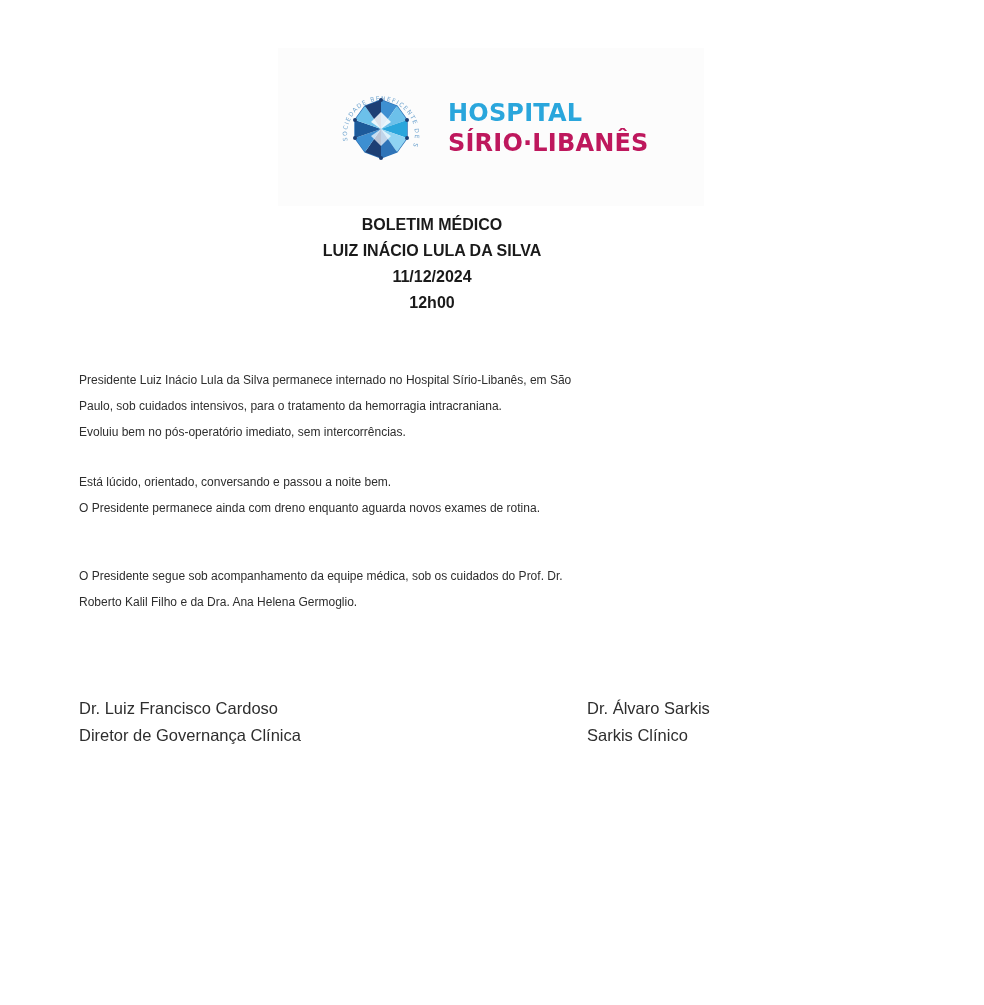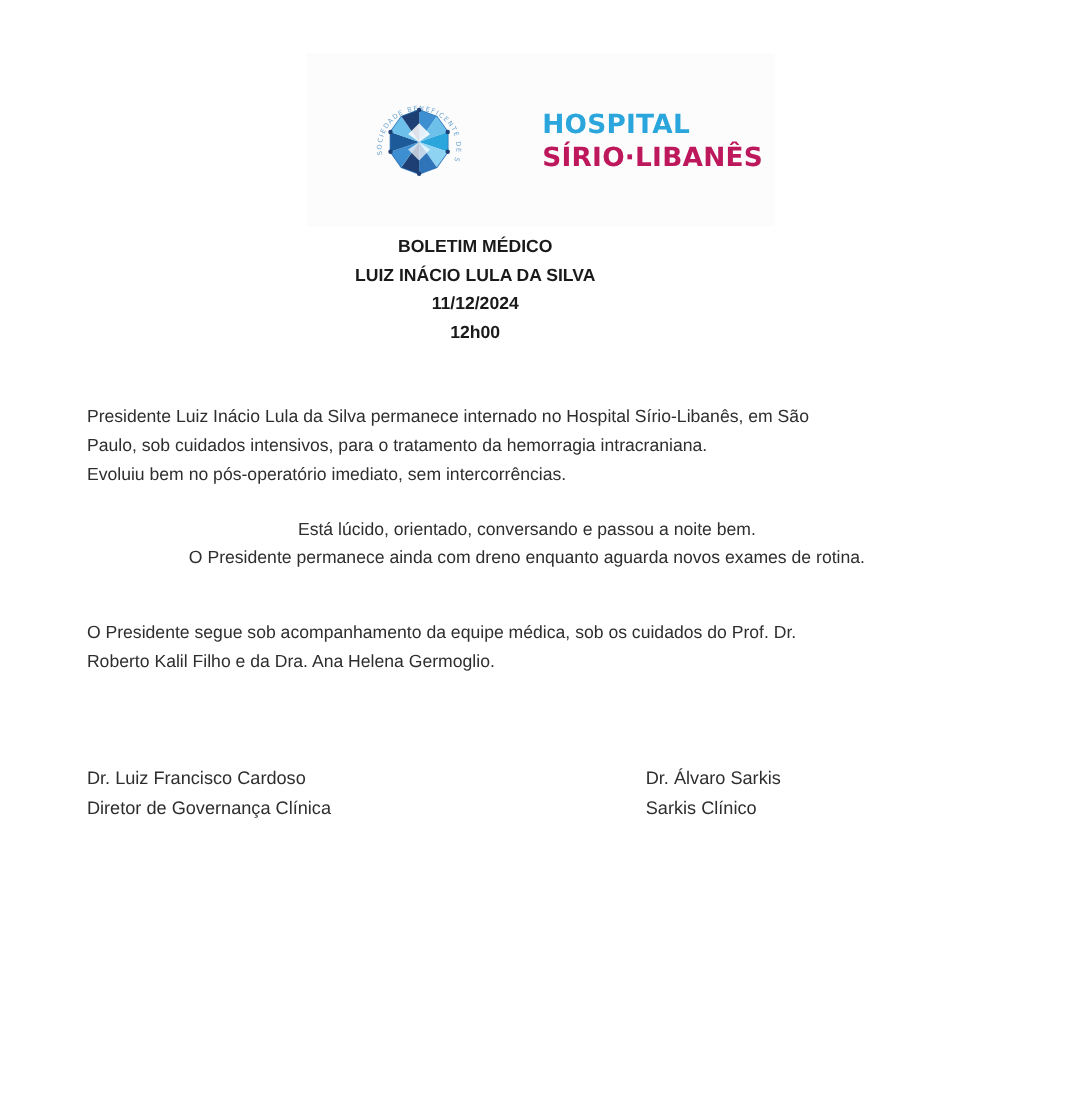--- a/index.html
+++ b/index.html
@@ -31,21 +31,20 @@
       height: 88px;
     }
     .logo-wordmark {
       position: absolute;
       left: 448px;
       top: 98px;
       font-family: "DejaVu Sans", "Liberation Sans", sans-serif;
       font-weight: bold;
       line-height: 30px;
       letter-spacing: 0.2px;
-      margin-left: 45px;
     }
     .logo-line1 {
       color: #2aa6dc;
       font-size: 24px;
       display: block;
     }
     .logo-line2 {
       color: #be185d;
       font-size: 24px;
       display: block;
@@ -59,26 +58,26 @@
       font-weight: bold;
       font-size: 16px;
       line-height: 26px;
       color: #1a1a1a;
     }
     .title-block div { display: block; }
     .body-text {
       position: absolute;
       left: 79px;
       width: 800px;
-      font-size: 16px;
+      font-size: 12px;
       line-height: 26px;
       color: #2e2e2e;
     }
     .para1 { top: 367px; }
-    .para2 { top: 469px; text-align: center; }
+    .para2 { top: 469px; }
     .para3 { top: 563px; }
     .line { display: block; white-space: nowrap; }
     .sig {
       position: absolute;
       top: 661px;
       font-size: 16.5px;
       line-height: 27px;
       color: #2e2e2e;
       margin-top: 34px;
     }

